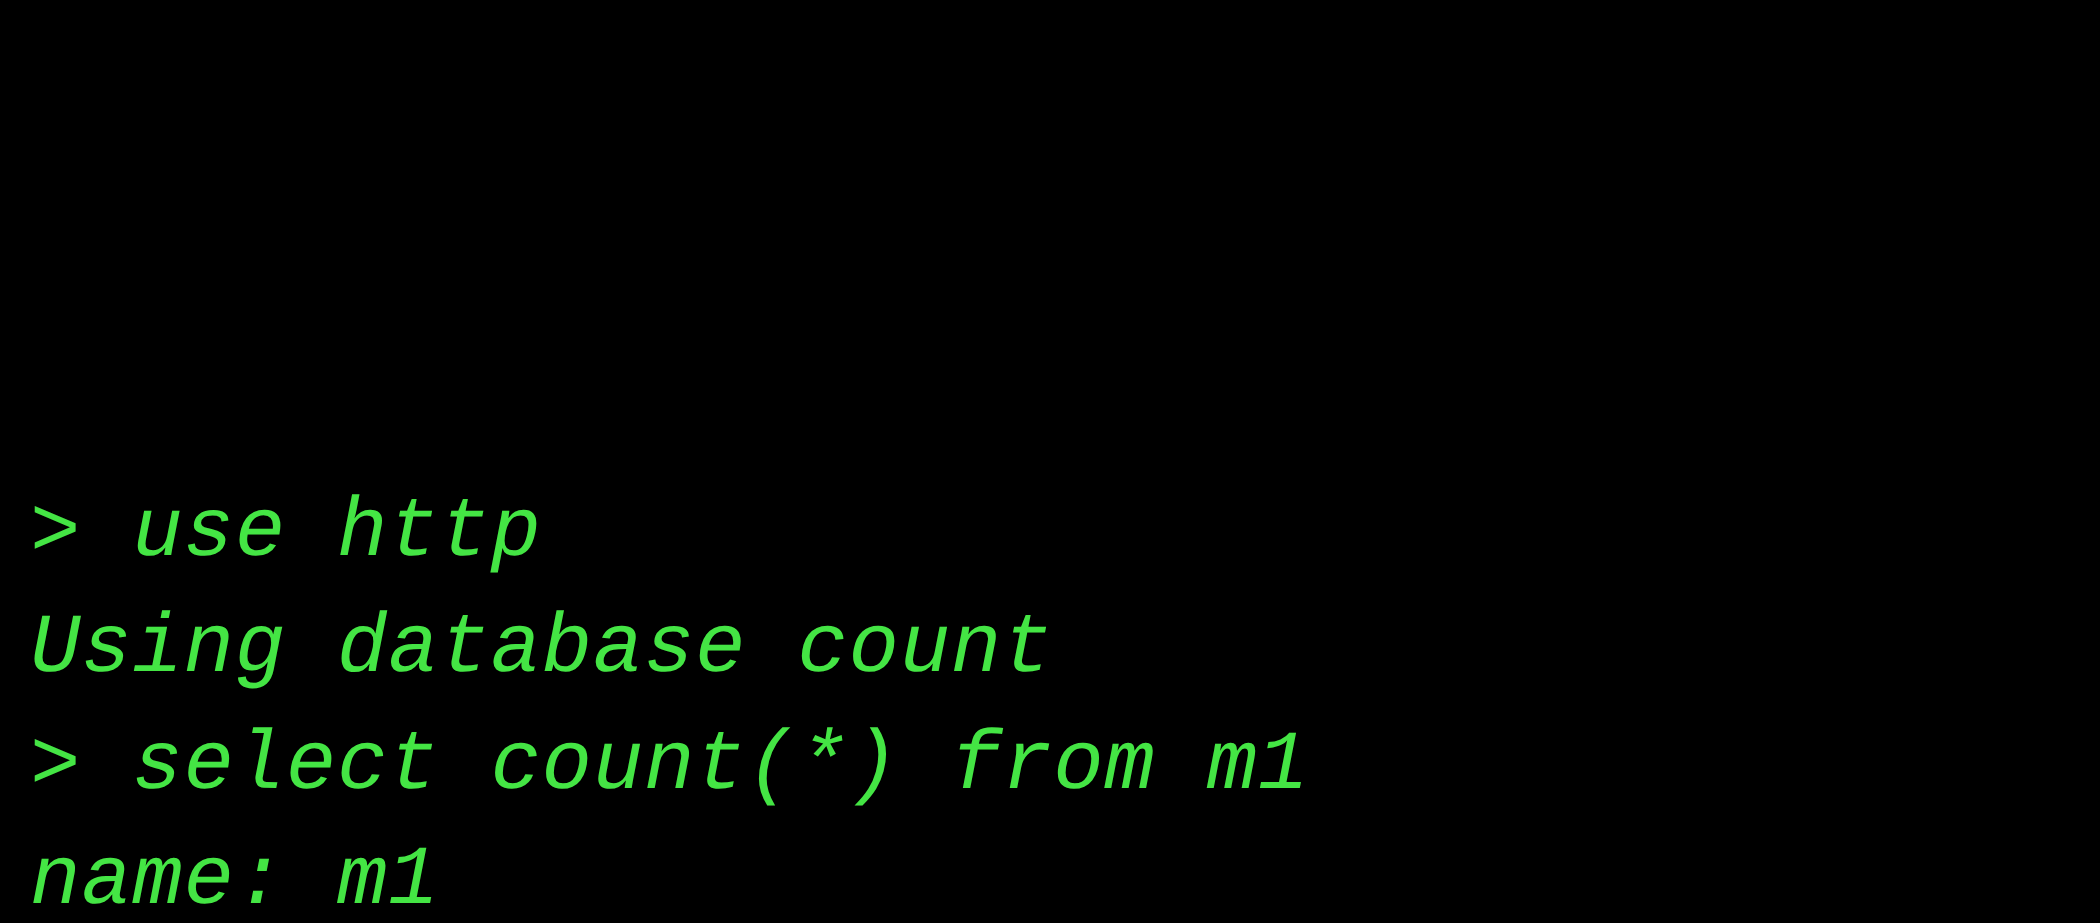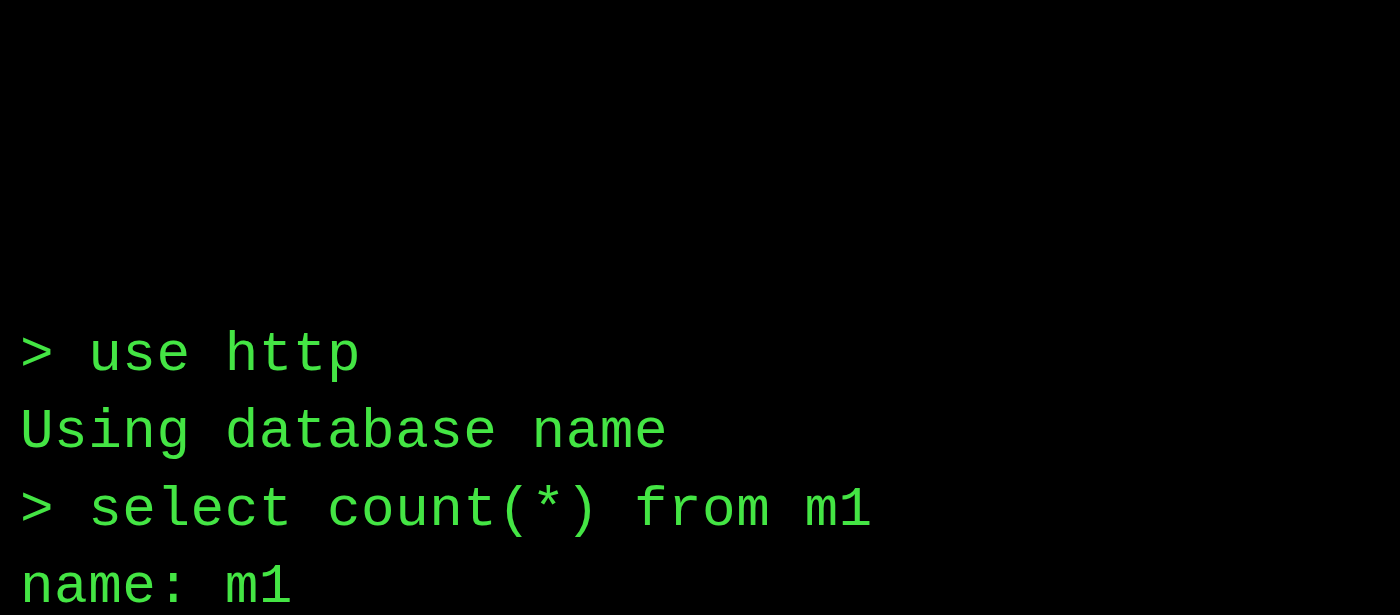--- a/index.html
+++ b/index.html
@@ -1,18 +1,19 @@
 <!DOCTYPE html>
 <html><head>
   <meta charset="utf-8">
   <style>
     * {
       margin: 0;
       padding: 0;
       box-sizing: border-box;
+      font-style: italic;
     }
     body {
       background-color: #000000;
       color: #44e544;
       font-family: 'Menlo', 'Monaco', 'Consolas', 'Courier New', monospace;
       font-size: 56px;
       line-height: 1.38;
       padding: 8px 20px;
       width: 1400px;
       height: 615px;
@@ -22,16 +23,16 @@
     }
     .terminal-line {
       display: block;
     }
   </style>
 </head>
 <body>
 
 
 
-<span class="terminal-line">&gt; use http</span><span class="terminal-line">Using database name</span><span class="terminal-line">&gt; select count(*) from m1</span><span class="terminal-line">name: m1</span>
+<span class="terminal-line">&gt; use http</span><span class="terminal-line">Using database count</span><span class="terminal-line">&gt; select count(*) from m1</span><span class="terminal-line">name: m1</span>
 
 
 
 
 </body></html>

